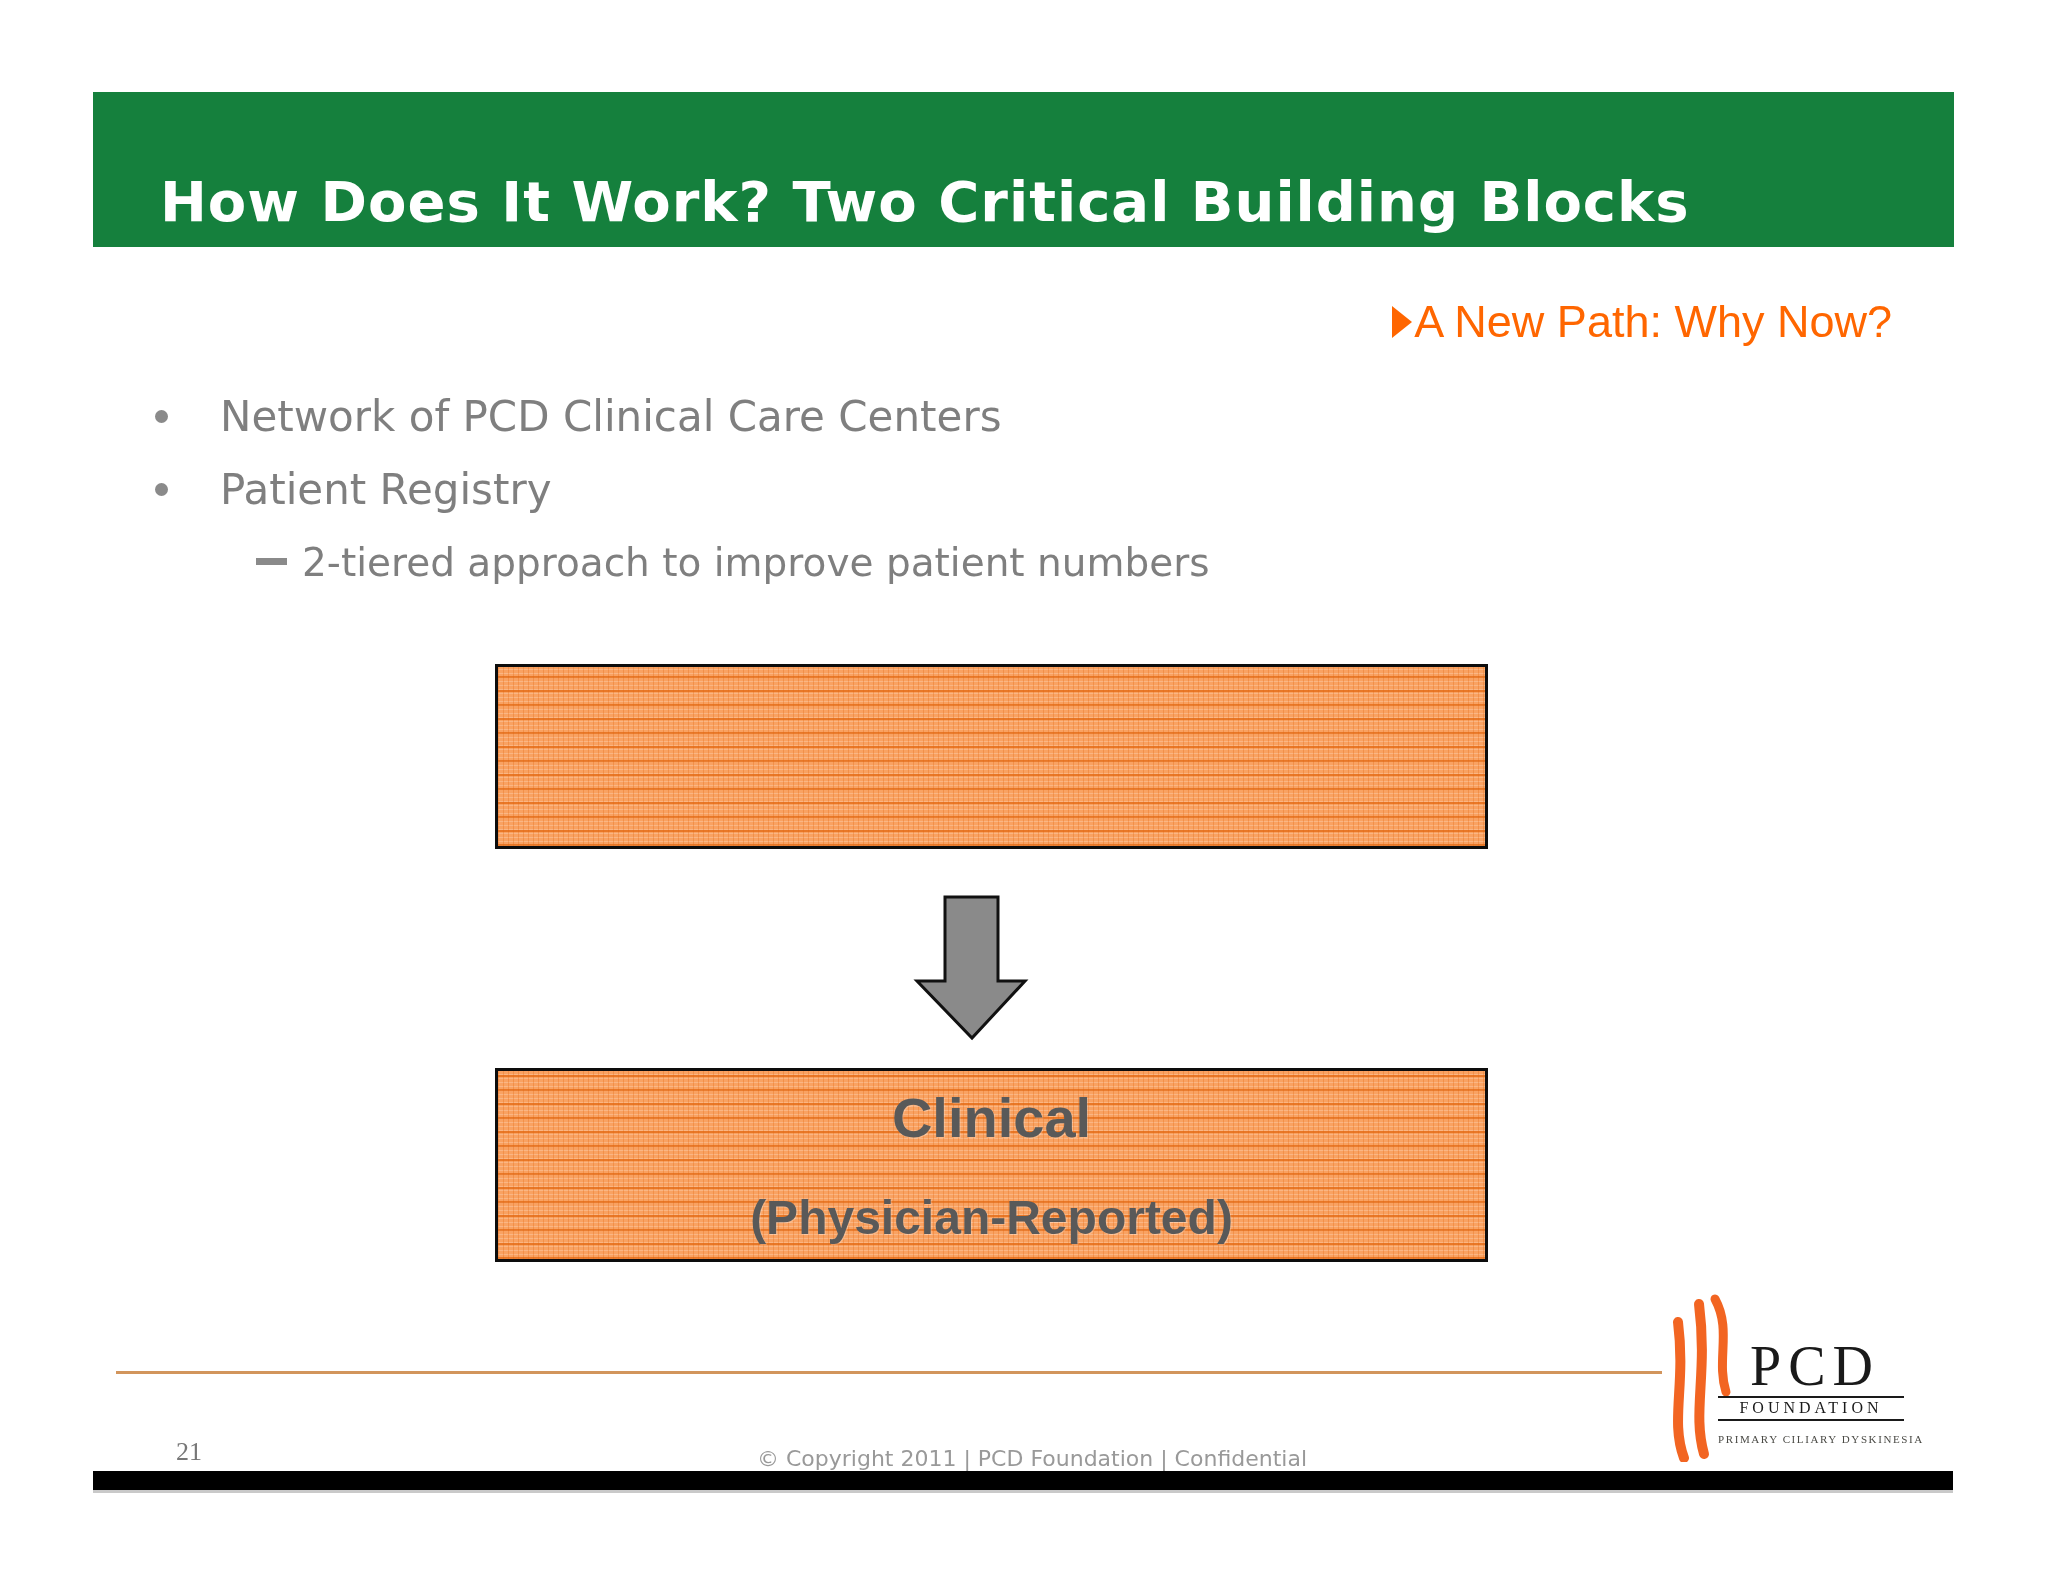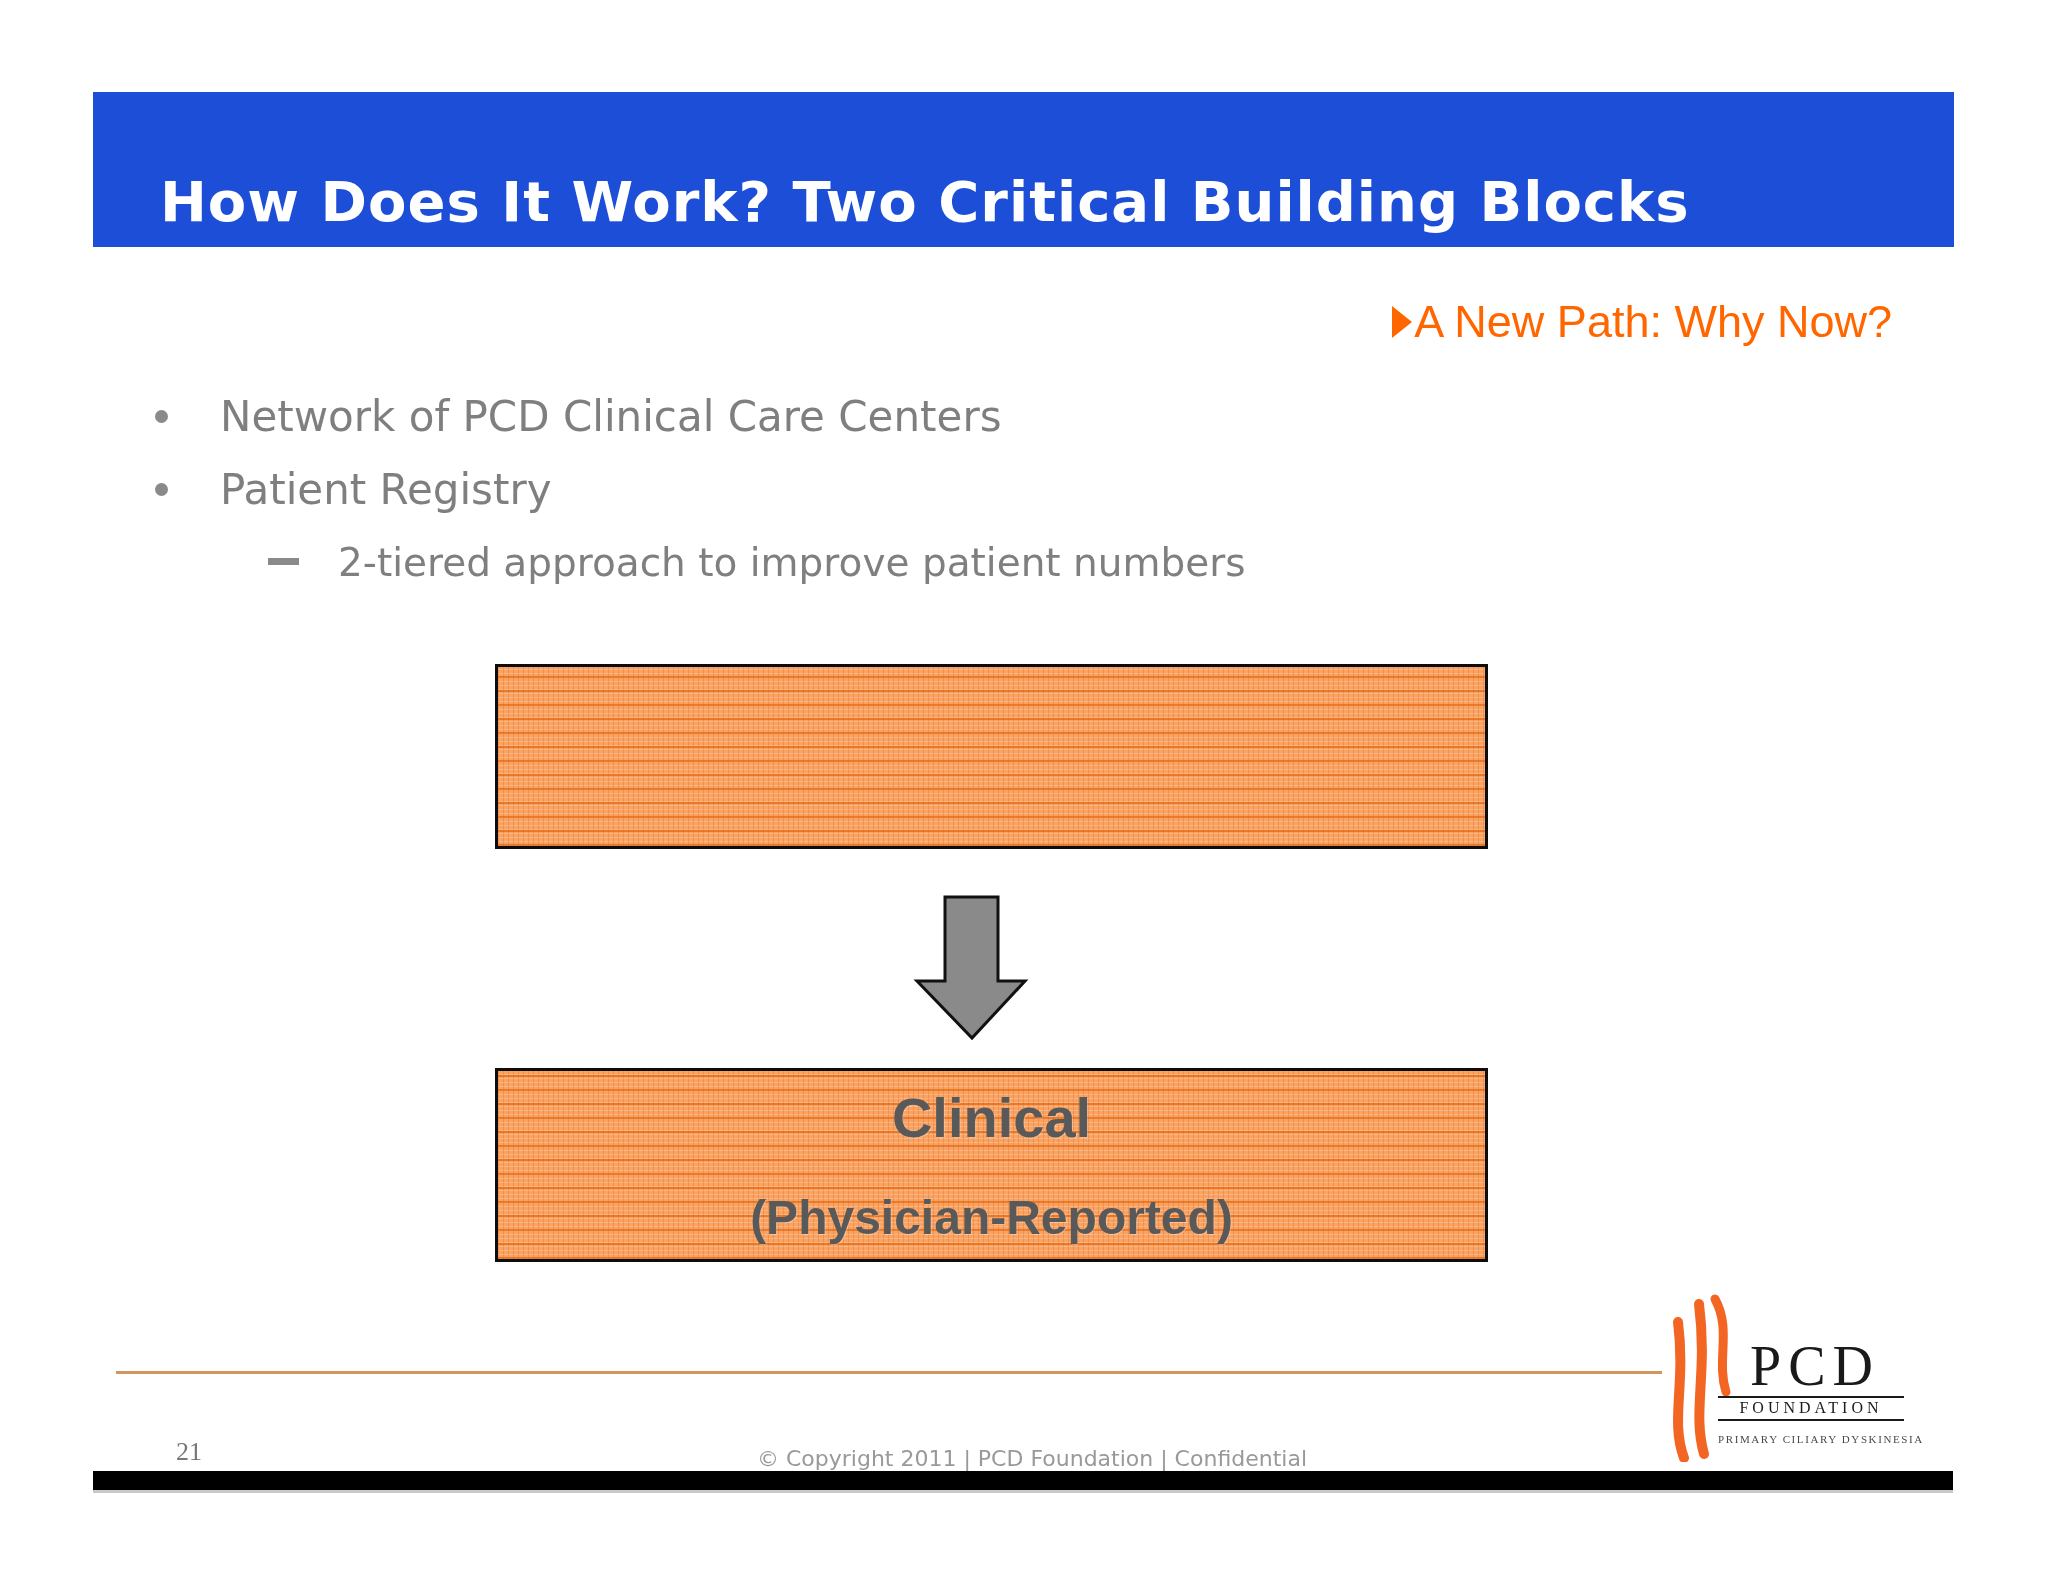--- a/index.html
+++ b/index.html
@@ -4,21 +4,21 @@
 <style>
   html,body{margin:0;padding:0;}
   body{
     width:2048px;height:1582px;position:relative;background:#ffffff;
     font-family:"DejaVu Sans","Liberation Sans",sans-serif;overflow:hidden;
   }
   .abs{position:absolute;}
 
   
   .header-bar{
-    left:93px;top:92px;width:1861px;height:155px;background:#1d4ed8;
+    left:93px;top:92px;width:1861px;height:155px;background:#15803d;
   }
   .header-title{
     position:absolute;left:67px;bottom:13px;color:#ffffff;font-weight:bold;
     font-size:56px;letter-spacing:1px;white-space:nowrap;
   }
 
   
   .kicker{
     top:296px;right:156px;display:flex;align-items:center;gap:2px;
     color:#FF6600;font-family:"Liberation Sans",sans-serif;font-size:45px;white-space:nowrap;
@@ -28,21 +28,21 @@
     border-top:16px solid transparent;border-bottom:16px solid transparent;
   }
 
   
   .bullet-row{left:155px;display:flex;align-items:flex-start;color:#7F7F7F;}
   .bullet-row .dot{
     width:13px;height:13px;border-radius:50%;background:#8a8a8a;
     margin-top:17px;margin-right:52px;flex:0 0 auto;
   }
   .bullet-row .btext{font-size:42px;line-height:48px;white-space:nowrap;}
-  .bullet-row.sub{left:268px;gap:24px;}
+  .bullet-row.sub{left:256px;}
   .bullet-row.sub .dash{
     width:31px;height:7px;background:#8a8a8a;margin-top:18px;margin-right:15px;flex:0 0 auto;
   }
   .bullet-row.sub .btext{font-size:39px;line-height:46px;}
 
   
   .flow-box{
     left:495px;width:993px;border:3px solid #0d0d0d;box-sizing:border-box;
     background-color:#F9A262;
     background-image:

